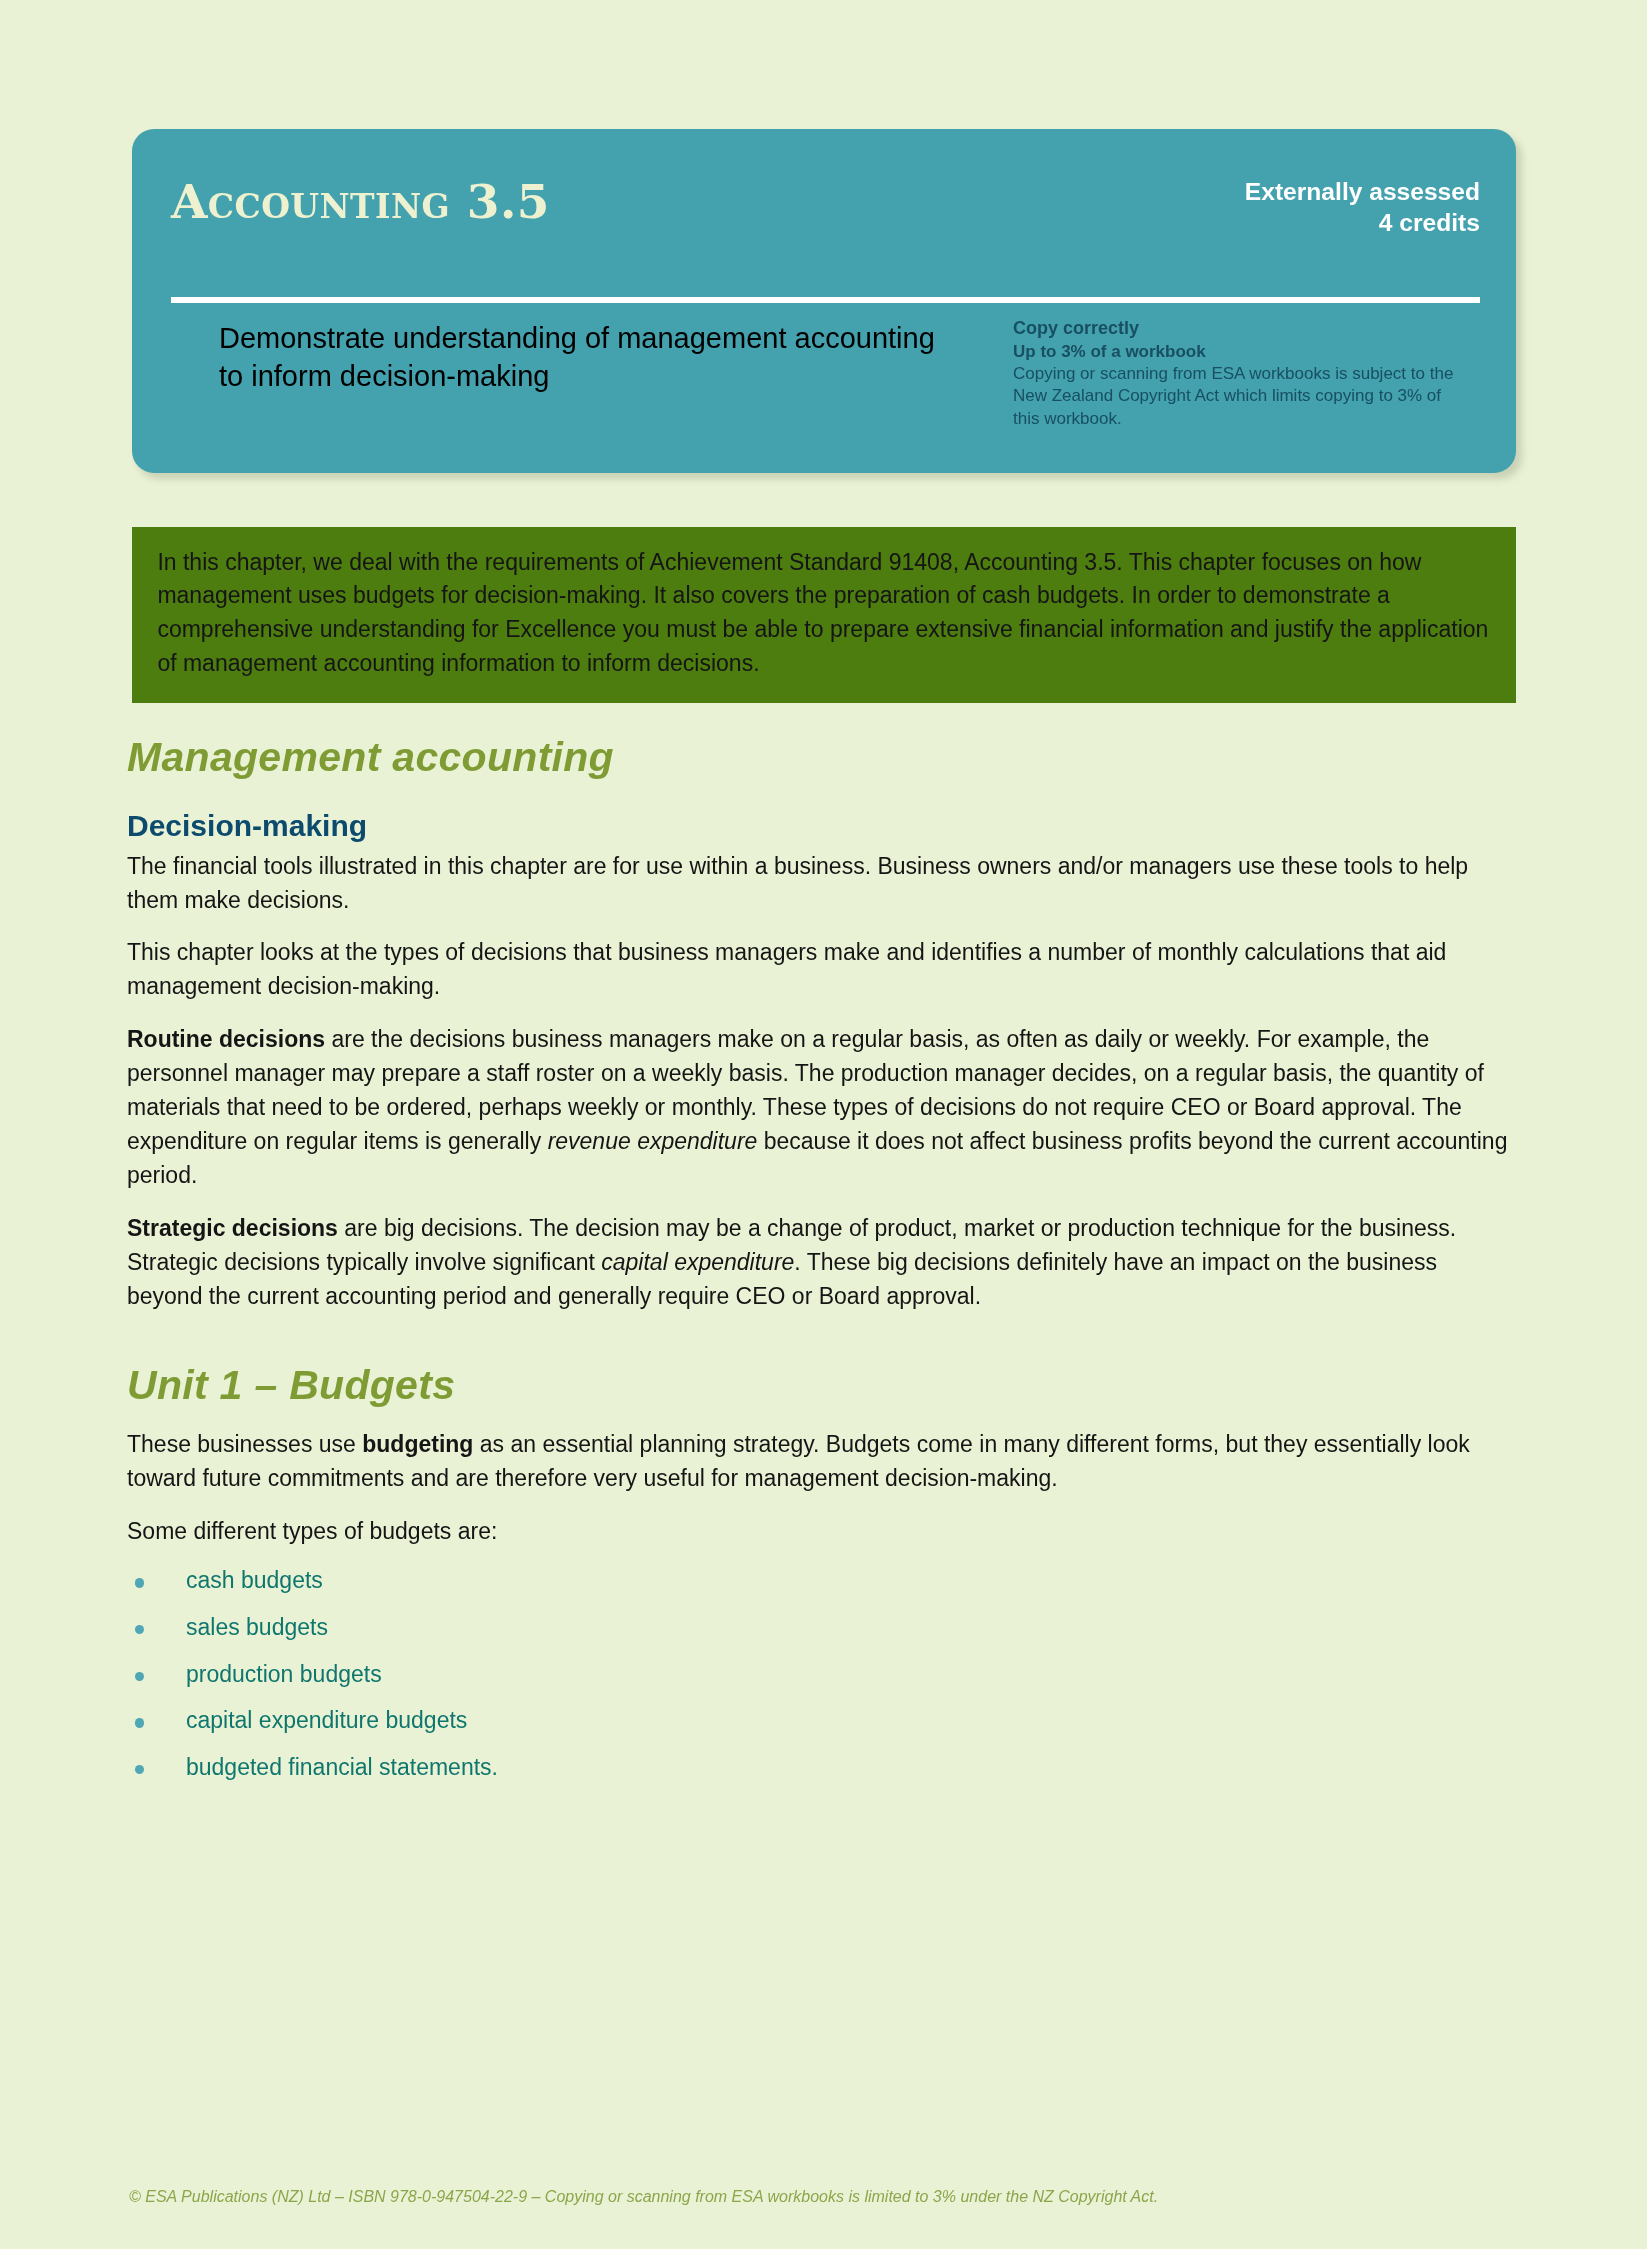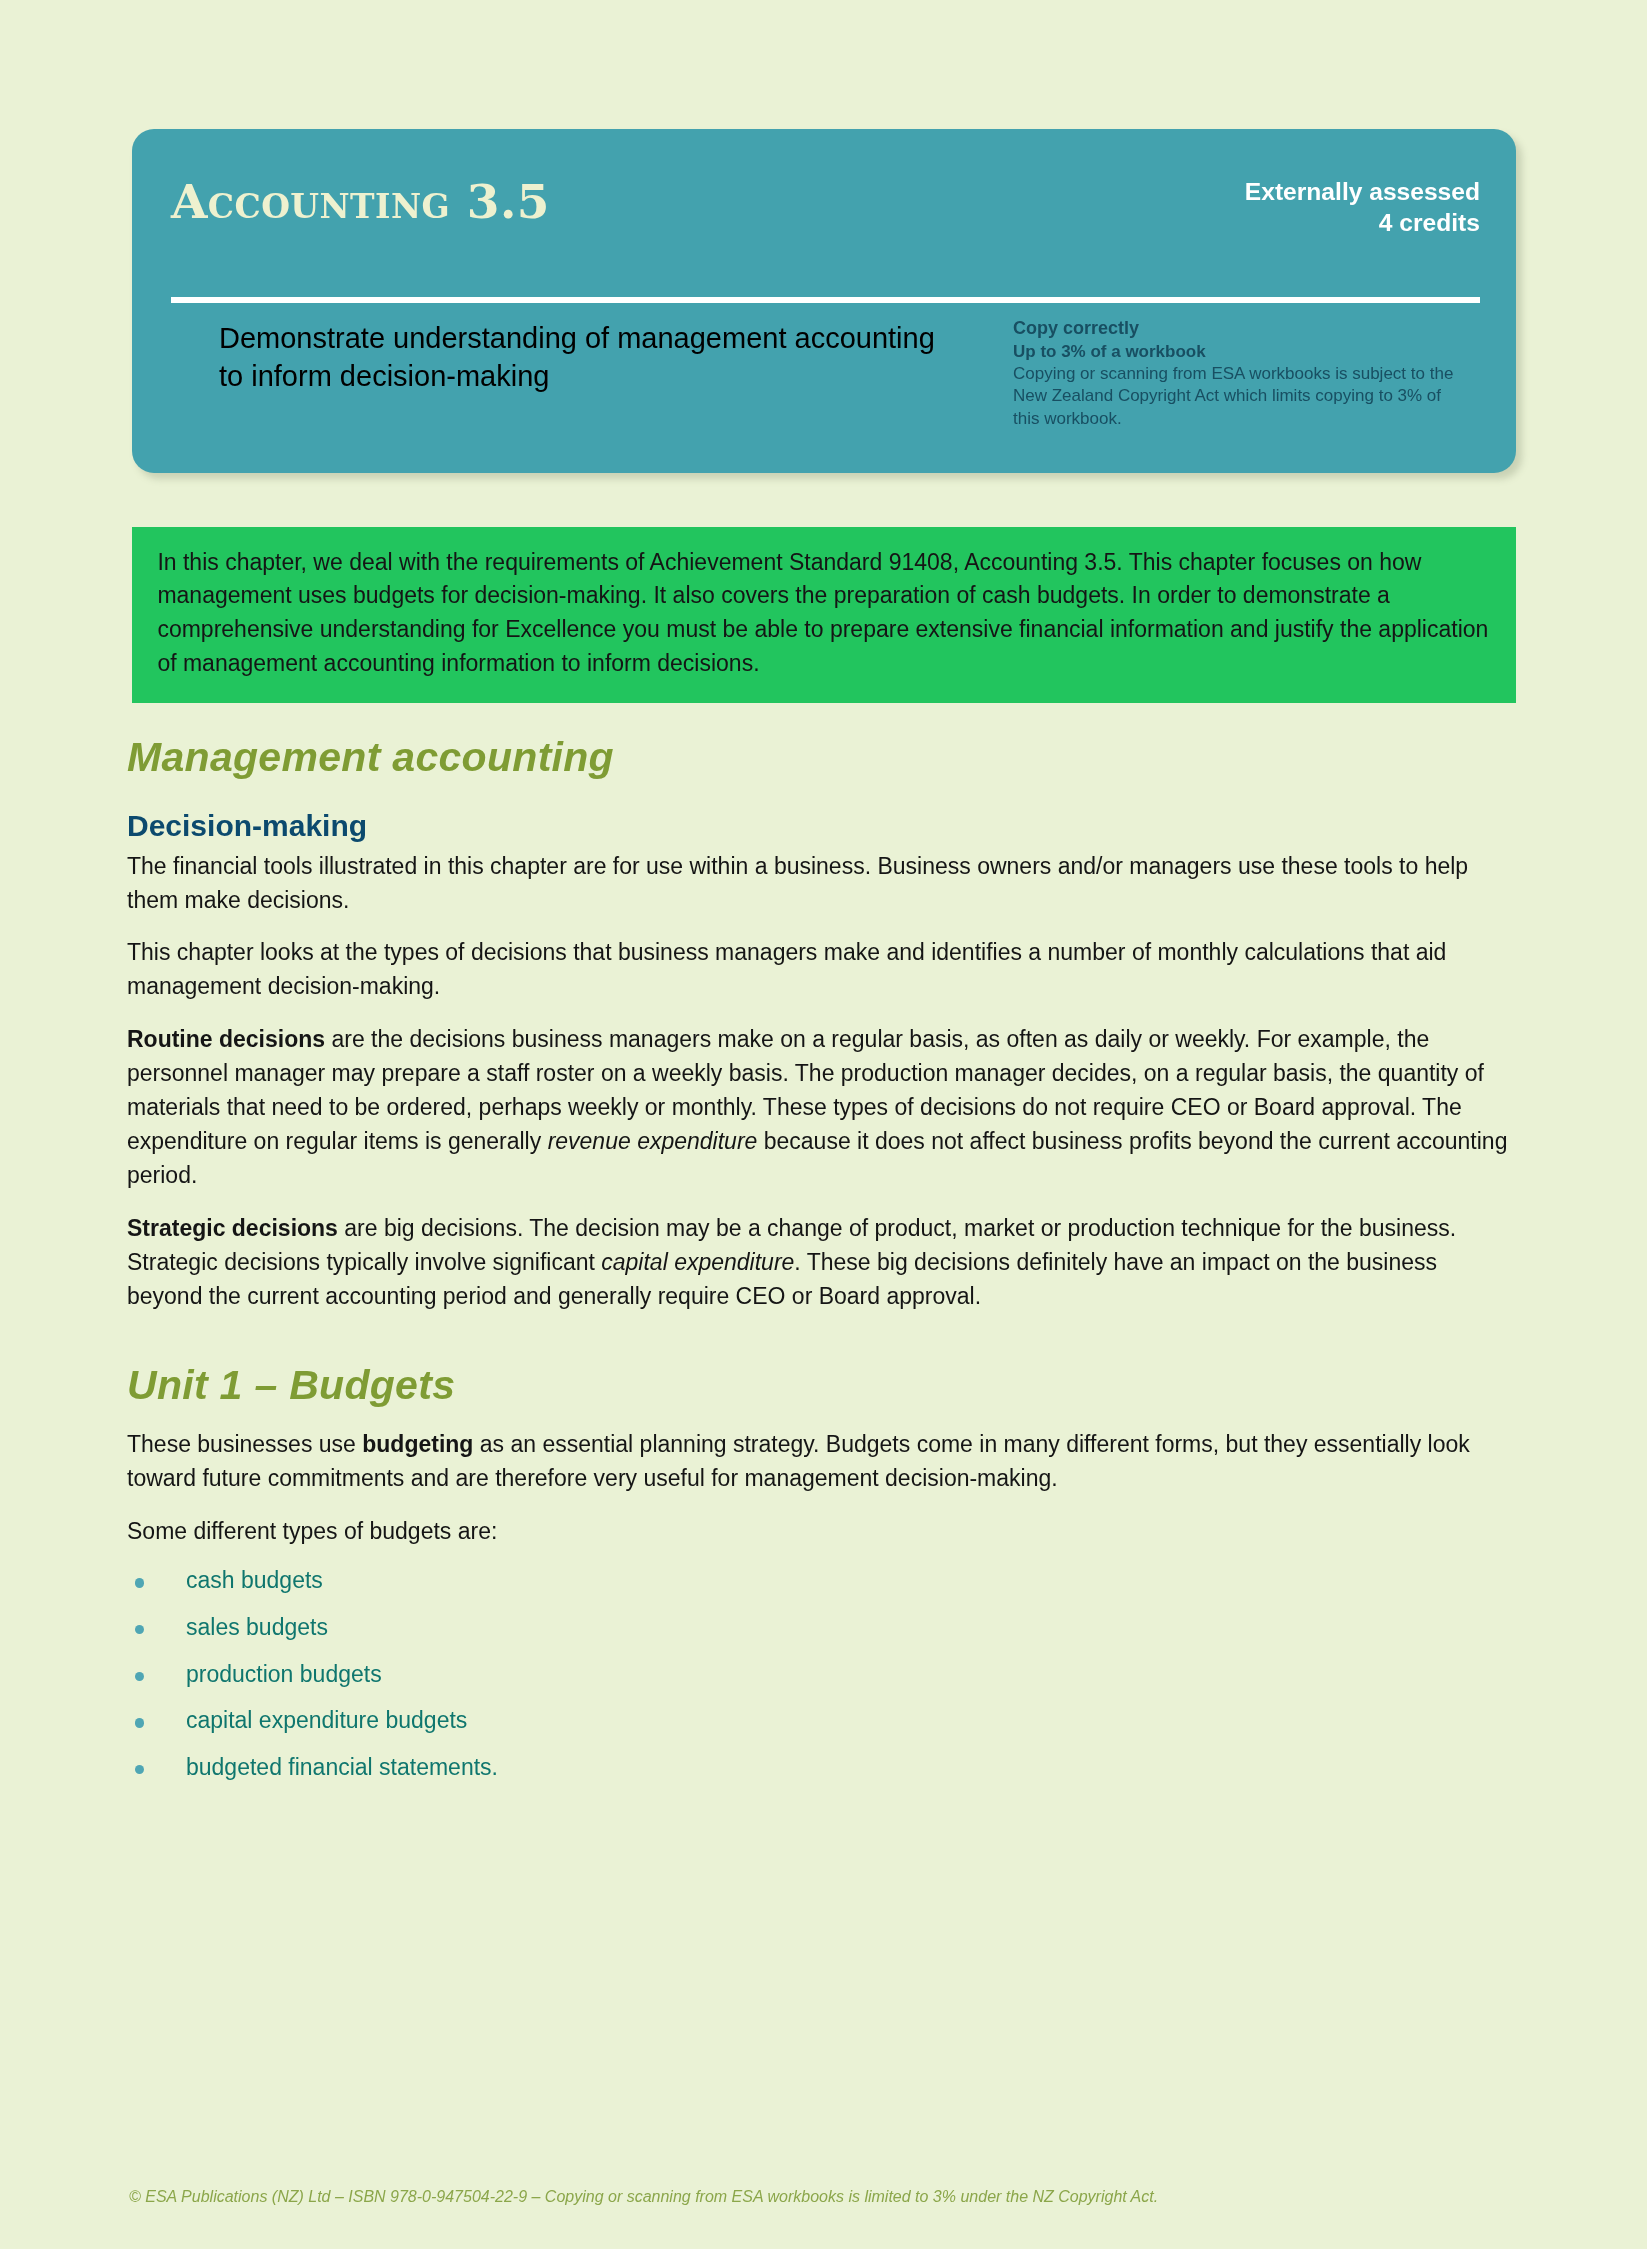--- a/index.html
+++ b/index.html
@@ -117,21 +117,21 @@
     line-height: 1.30;
   }
 
   
   .intro-box {
     position: absolute;
     left: 132px;
     top: 527px;
     width: 1384px;
     box-sizing: border-box;
-    background: #22c55e;
+    background: #4d7c0f;
     padding: 18.6px 25.4px 22px 25.4px;
   }
   .intro-box p {
     margin: 0;
     font-size: 23px;
     line-height: 1.47;
     color: #151515;
   }
 
   

